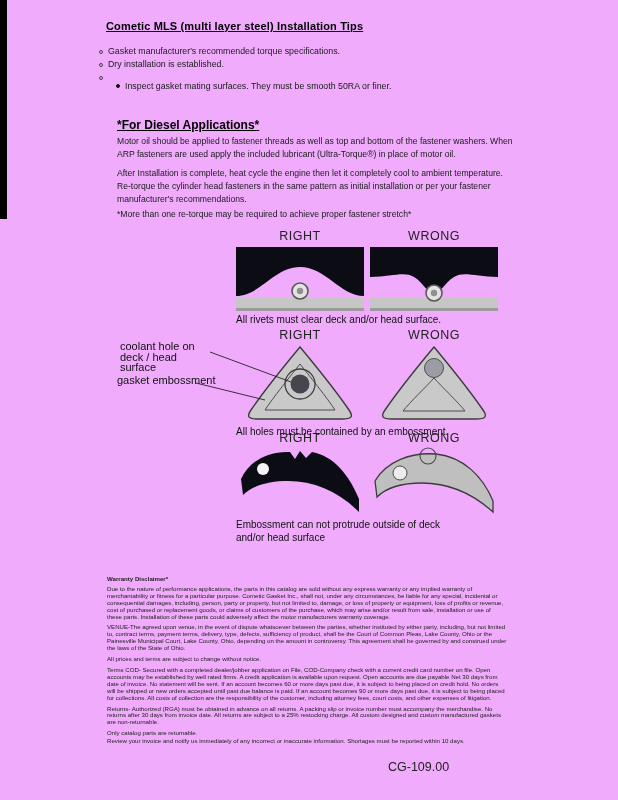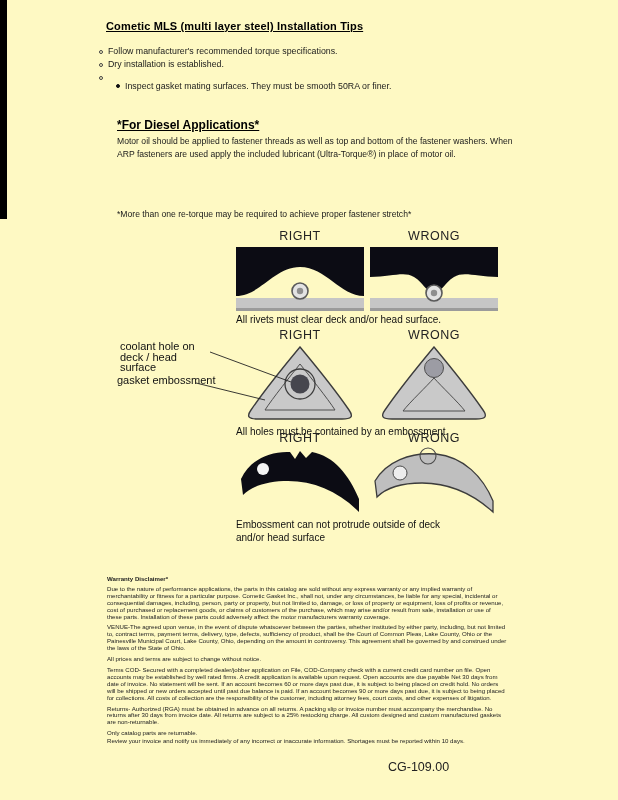--- a/index.html
+++ b/index.html
@@ -1,18 +1,18 @@
 <!DOCTYPE html>
 <html><head>
 <meta charset="utf-8">
 <style>
   * { margin:0; padding:0; box-sizing:border-box; }
   html,body { background:#ffffff; }
   .page {
-    position:relative; width:618px; height:800px; background:#fef9c3;
+    position:relative; width:618px; height:800px; background:#f0abfc;
     font-family:"Liberation Sans","DejaVu Sans",sans-serif; color:#1a1a1a; overflow:hidden;padding-left:16px;
   }
   .left-bar { position:absolute; left:0; top:0; width:7px; height:219px; background:#000; }
 
   .title {
     position:absolute; left:106px; top:20px; font-size:11px; font-weight:bold;
     text-decoration:underline; color:#000; letter-spacing:.15px;
   }
 
   .tips { position:absolute; left:99px; top:45px; font-size:8.8px; line-height:13px; color:#1a1a1a; }
@@ -43,37 +43,38 @@
 <body>
 
 <div class="page">
   <div class="left-bar"></div>
 
   <div class="title">Cometic MLS (multi layer steel) Installation Tips</div>
 
   <div class="tips">
     <div class="li l1">
       <span class="b open"></span>
-      <span>Follow manufacturer's recommended torque specifications.</span>
+      <span>Gasket manufacturer's recommended torque specifications.</span>
     </div>
     <div class="li l1">
       <span class="b open"></span>
       <span>Dry installation is established.</span>
     </div>
     <div class="li l1">
       <span class="b open"></span>
     </div>
     <div class="li l2">
       <span class="b fill"></span>
       <span>Inspect gasket mating surfaces.  They must be smooth 50RA or finer.</span>
     </div>
   </div>
 
   <div class="heading2">*For Diesel Applications*</div>
   <p class="para p1">Motor oil should be applied to fastener threads as well as top and bottom of the fastener washers. When ARP fasteners are used apply the included lubricant (Ultra-Torque®) in place of motor oil.</p>
+  <p class="para p2">After Installation is complete, heat cycle the engine then let it completely cool to ambient temperature. Re-torque the cylinder head fasteners in the same pattern as initial installation or per your fastener manufacturer's recommendations.</p>
   <p class="para note">*More than one re-torque may be required to achieve proper fastener stretch*</p>
 
   <div class="dlabel" style="left:268px;top:229px">RIGHT</div>
   <div class="dlabel" style="left:402px;top:229px">WRONG</div>
   <div class="dimg" style="left:236px;top:247px">
     <svg viewBox="0 0 128 64" width="128" height="64">
       <rect x="0" y="51" width="128" height="13" fill="#c6c6c6"></rect>
       <rect x="0" y="61" width="128" height="3" fill="#9b9b9b"></rect>
       <path d="M0,0 H128 V49 C104,49 90,20 64,20 C38,20 24,49 0,49 Z" fill="#0c0c14"></path>
       <circle cx="64" cy="44" r="8" fill="#e3e3e3" stroke="#5a5a5a" stroke-width="1.6"></circle>

